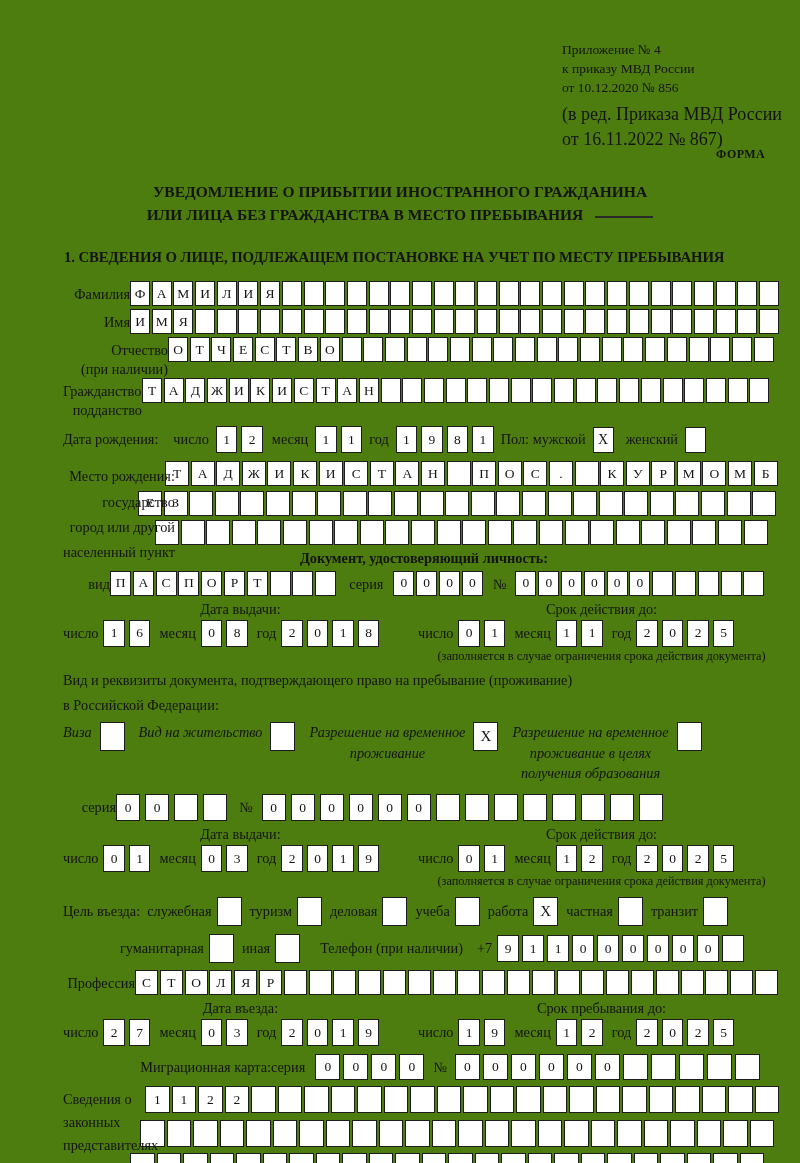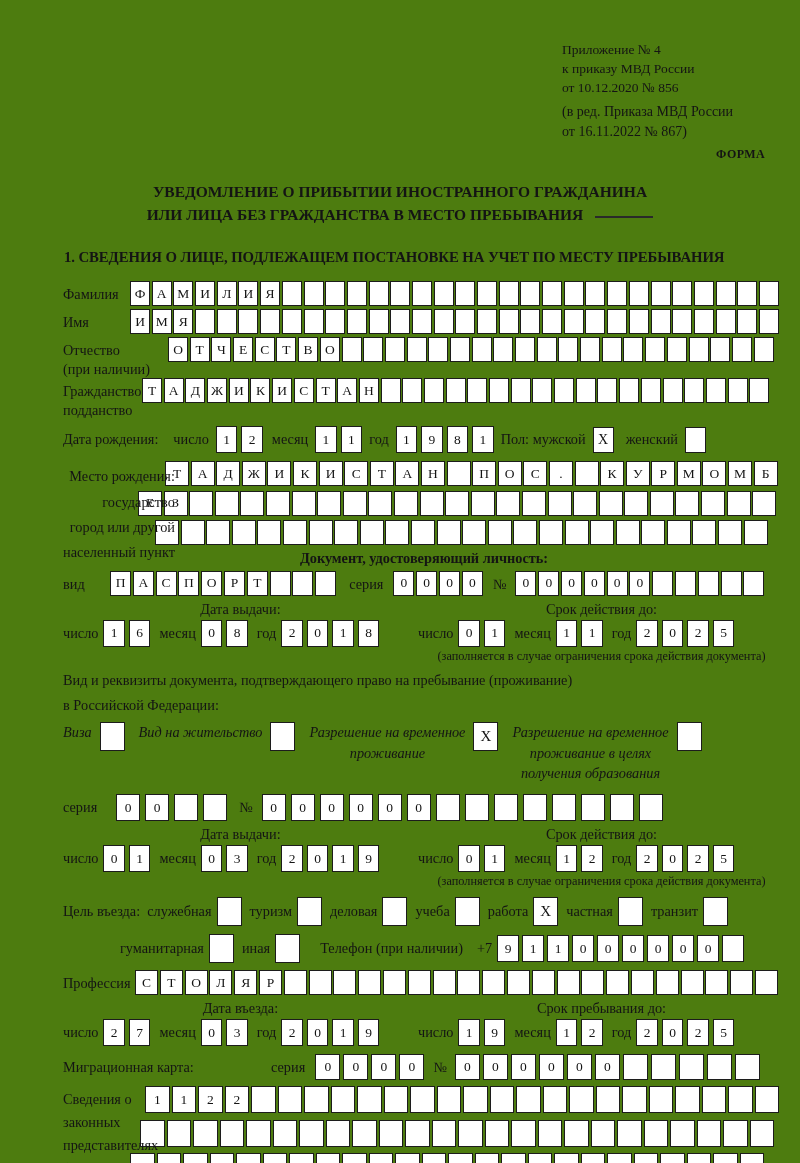--- a/index.html
+++ b/index.html
@@ -3,28 +3,28 @@
 <meta charset="utf-8">
 <style>
   * { margin:0; padding:0; box-sizing:border-box; }
   html,body { background:#ffffff; }
   .page {
     position:relative; width:800px; height:1163px; background:#4d7c0f;
     font-family:"Liberation Serif","DejaVu Serif",serif; color:#141414; overflow:hidden;
   }
   
   .annex { position:absolute; top:40px; left:562px; font-size:13.5px; line-height:1.42; }
-  .annex .note { margin-top:5px; font-size:14px; line-height:1.38; }
+  .annex .note { margin-top:5px; font-size:18px; line-height:1.38; }
   .forma { position:absolute; top:147px; right:35px; font-size:12px; font-weight:700; letter-spacing:.4px; }
   .title { position:absolute; top:180px; left:0; right:0; text-align:center; font-weight:700; font-size:15.5px; line-height:1.5; }
   .title .blank { display:inline-block; width:58px; height:0; border-bottom:2.2px solid #2a2a2a; margin-left:12px; vertical-align:2px; }
   .sec1 { position:absolute; top:249px; left:64px; font-weight:700; font-size:14.8px; letter-spacing:-0.1px; white-space:nowrap; }
   
   .form-body { position:absolute; top:281px; left:63px; width:722px; font-size:14.3px; }
-  .frow { display:flex; align-items:flex-start; }
+  .frow { display:flex; align-items:flex-start;text-align:right; }
   .flabel { flex:none; padding-top:4px; line-height:1.28; }
   .lbl2 { line-height:1.3; }
   
   .cells { display:flex; gap:1.7px; flex:none; }
   .cell { flex:none; width:20px; height:25px; border:1.8px solid #1c1c1c; background:#fff;
           display:flex; align-items:center; justify-content:center; font-size:13.5px; }
   .cells-w  .cell { width:24px; }  .cells-w  { gap:1.6px; }
   .cells-md .cell { width:21px; }  .cells-md { gap:1.8px; }
   .cells-sp .cell { width:24px; height:27px; } .cells-sp { gap:5px; }
   .cells-sp2 .cell { width:25px; height:26px; } .cells-sp2 { gap:3px; }

